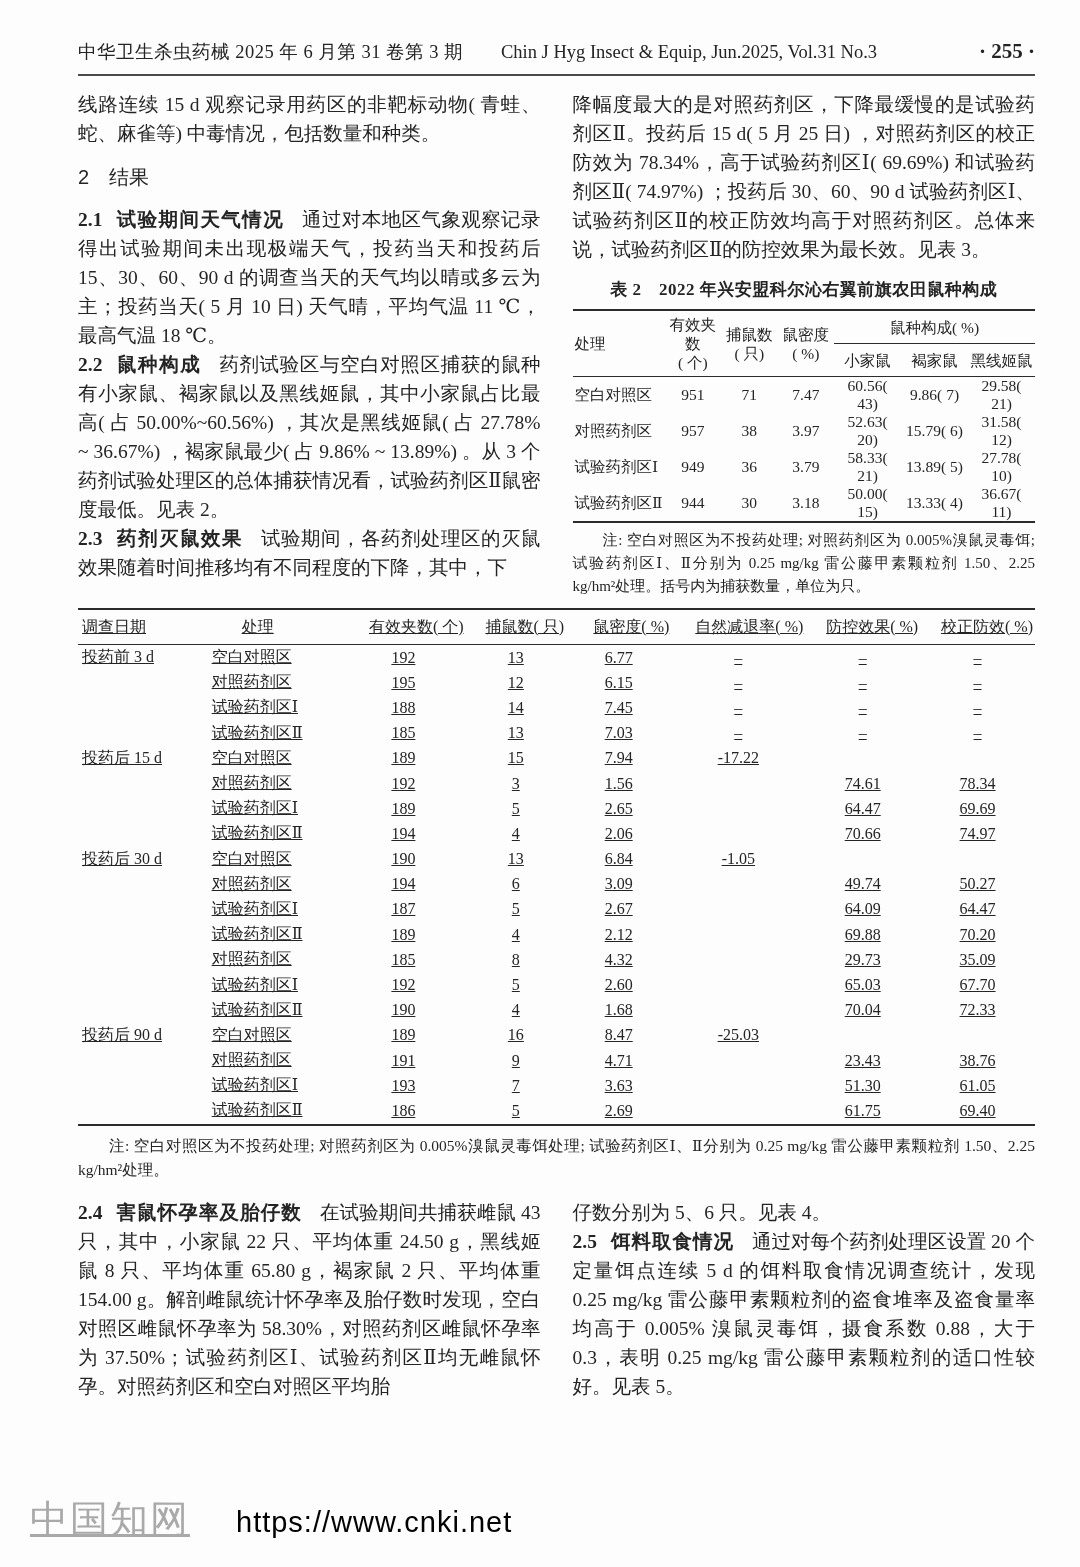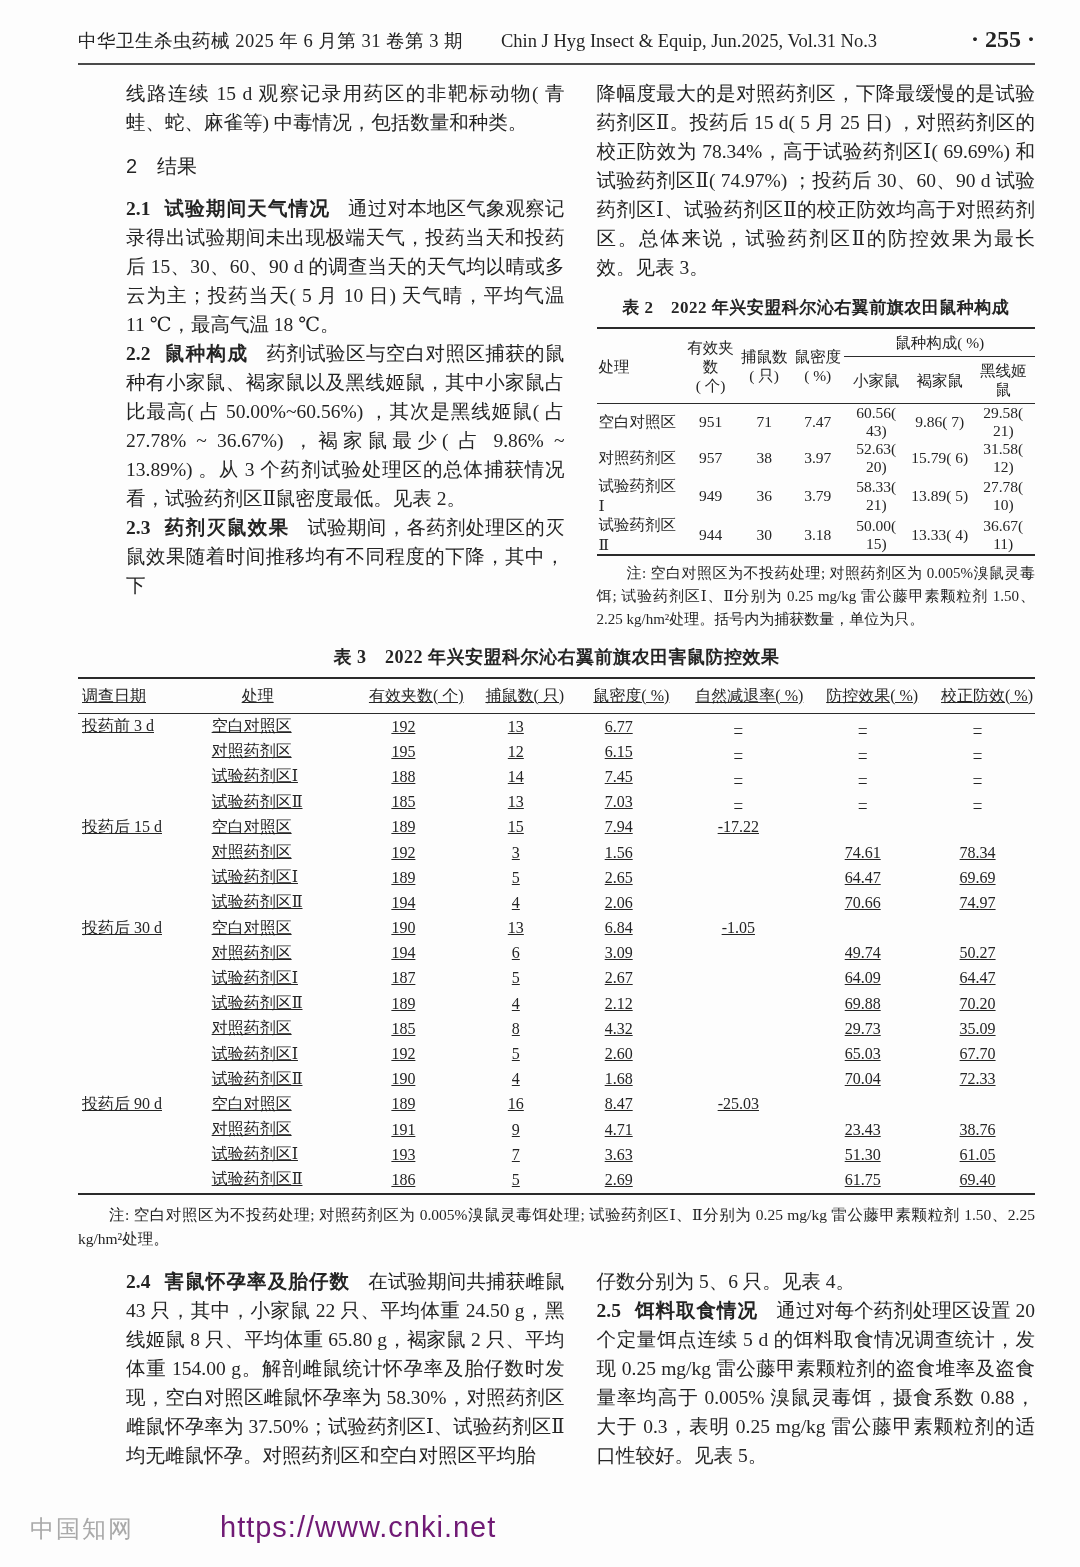--- a/index.html
+++ b/index.html
@@ -14,23 +14,23 @@
     overflow:hidden;
   }
   
   .running-head{
     display:flex;align-items:baseline;
     border-bottom:2px solid #4a4a4a;
     padding-bottom:10px;
   }
   .rh-cn{font-size:18.5px;letter-spacing:.5px;}
   .rh-en{font-size:18.5px;margin-left:38px;flex:1;}
-  .rh-page{font-size:24px;font-weight:bold;}
-  
-  .cols{display:flex;gap:32px;margin-top:14px;margin-left:48px;}
+  .rh-page{font-size:21px;font-weight:bold;margin-top:13px;}
+  
+  .cols{display:flex;gap:32px;margin-top:14px;}
   .col{flex:1;min-width:0;}
   p.body-p{
     margin:0;
     font-size:19.5px;line-height:29px;
     text-align:justify;
   }
   p.body-p + p.body-p{margin-top:0;}
   .sec-head{
     font-family:"Liberation Sans","DejaVu Sans",sans-serif;
     font-weight:normal;font-size:20px;
@@ -79,22 +79,22 @@
   .t3-note{font-size:15.5px;line-height:24px;margin-top:8px;}
   
   .cols.bottom{margin-top:16px;}
   
   .watermark{
     position:absolute;left:30px;bottom:22px;
     display:flex;align-items:baseline;gap:46px;
     font-family:"Liberation Sans","DejaVu Sans",sans-serif;
     color:#a9a9a9;
   }
-  .wm-brand{font-size:24px;letter-spacing:2px;}
-  .wm-url{font-size:29px;color:#701a75;letter-spacing:1px;margin-left:40px;}
+  .wm-brand{font-size:38px;letter-spacing:2px;text-decoration:underline;}
+  .wm-url{font-size:29px;color:#000000;letter-spacing:1px;}
 </style>
 </head>
 <body>
 
 <div class="page">
 
   <div class="running-head">
     <span class="rh-cn">中华卫生杀虫药械 2025 年 6 月第 31 卷第 3 期</span>
     <span class="rh-en">Chin J Hyg Insect &amp; Equip, Jun.2025, Vol.31 No.3</span>
     <span class="rh-page">· 255 ·</span>
@@ -177,21 +177,20 @@
               <td>13.33( 4)</td>
               <td>36.67( 11)</td>
             </tr>
           </tbody>
       </table>
       <p class="table-note">注: 空白对照区为不投药处理; 对照药剂区为 0.005%溴鼠灵毒饵; 试验药剂区Ⅰ、Ⅱ分别为 0.25 mg/kg 雷公藤甲素颗粒剂 1.50、2.25 kg/hm²处理。括号内为捕获数量，单位为只。</p>
     </div>
   </div>
 
   <div class="t3-wrap">
-    <div class="tbl-title" style="font-size:18px;">表 3　2022 年兴安盟科尔沁右翼前旗农田害鼠防控效果</div>
     <table class="t3">
       <colgroup>
           <col>
           <col>
           <col>
           <col>
           <col>
           <col>
           <col>
           <col>

